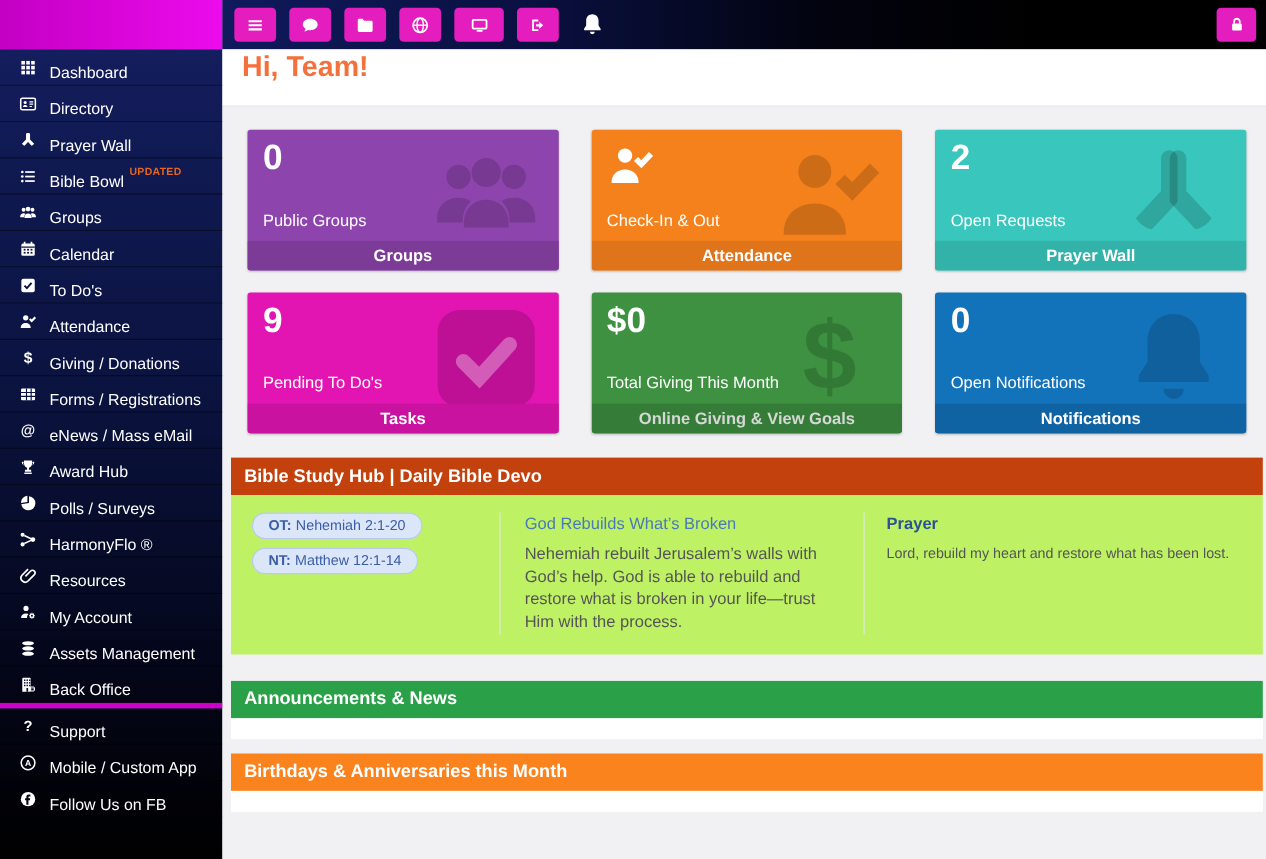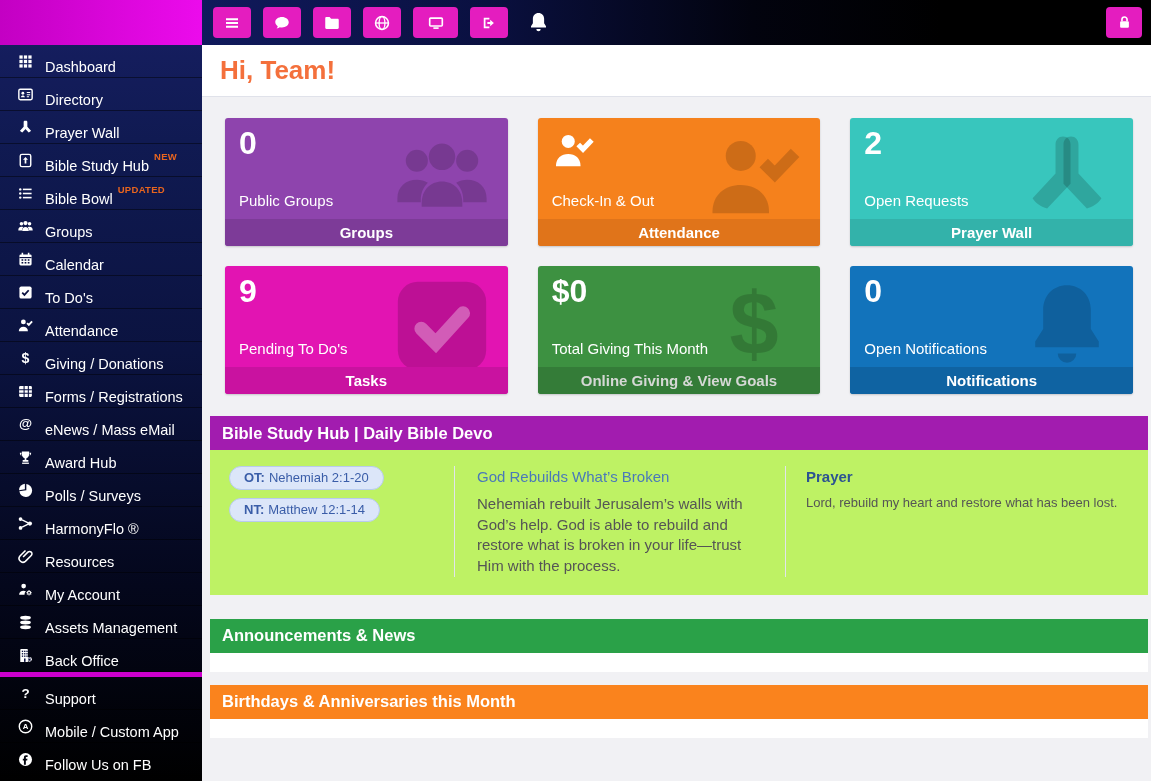--- a/index.html
+++ b/index.html
@@ -30,21 +30,21 @@
   .tb-btn.wide { width:45px; }
   .tb-bell { color:#fff; margin-left:6px; cursor:pointer; display:flex; }
   .tb-bell svg { width:25px; height:25px; }
   .tb-lock { margin-left:auto; margin-right:9px; width:36px; height:31px; border:none;
     border-radius:4px; display:flex; align-items:center; justify-content:center; cursor:pointer; color:#fff; }
   .tb-lock svg { width:17px; height:17px; }
 
   
   .main { position:absolute; left:202px; top:45px; width:949px; height:736px; background:#f1f1f4; }
   .greeting-bar { height:52px; background:#fff; border-bottom:1px solid #e0e2ea;
-    display:flex; align-items:center; padding-left:18px; }
+    display:flex; padding-left:18px; }
   .greeting-bar h1 { font-size:26px; font-weight:bold; }
 
   .cards-grid { margin:21px 18px 0 23px; display:grid;
     grid-template-columns:repeat(3,1fr); column-gap:30px; row-gap:20px; }
   .card { position:relative; height:128px; border-radius:3px; overflow:hidden; color:#fff;
     box-shadow:0 1px 2px rgba(0,0,0,.18); cursor:pointer; }
   .card .wm { position:absolute; right:10px; top:7px; width:112px; height:106px;
     color:rgba(0,0,0,0.16); }
   .card-value { position:relative; margin:8px 0 0 14px; font-size:32px; font-weight:bold; line-height:1.1; }
   .card-topicon { position:relative; margin:10px 0 0 12px; width:48px; height:46px; color:#fff; }
@@ -111,30 +111,20 @@
           <svg viewBox="0 0 24 24" fill="currentColor" xmlns="http://www.w3.org/2000/svg">
             <path d="M11.1 2.6c1 0 1.7.8 1.7 1.8v8.9l-5.3 5.6c-1.3-.3-2.5-1.1-3.3-2.3l5.2-5.6V4.4c0-1 .7-1.8 1.7-1.8z"></path>
             <path d="M12.9 2.6c-1 0-1.7.8-1.7 1.8v8.9l5.3 5.6c1.3-.3 2.5-1.1 3.3-2.3l-5.2-5.6V4.4c0-1-.7-1.8-1.7-1.8z"></path>
           </svg>
         </span>
         <span class="lbl">Prayer Wall</span>
       </div>
       <div class="side-item">
         <span class="ic">
           <svg viewBox="0 0 24 24" fill="currentColor" xmlns="http://www.w3.org/2000/svg">
-            <rect x="4.6" y="3.4" width="14.8" height="17.2" rx="2.4" fill="none" stroke="currentColor" stroke-width="2"></rect>
-            <path d="M12 7l3.5 4.1h-2.3v5.2h-2.4v-5.2H8.5z"></path>
-          </svg>
-        </span>
-        <span class="lbl">Bible Study Hub</span>
-        <span class="side-badge">NEW</span>
-      </div>
-      <div class="side-item">
-        <span class="ic">
-          <svg viewBox="0 0 24 24" fill="currentColor" xmlns="http://www.w3.org/2000/svg">
             <circle cx="4.6" cy="6.2" r="1.7"></circle>
             <rect x="8.3" y="5.1" width="12.3" height="2.2"></rect>
             <circle cx="4.6" cy="12" r="1.7"></circle>
             <rect x="8.3" y="10.9" width="12.3" height="2.2"></rect>
             <circle cx="4.6" cy="17.8" r="1.7"></circle>
             <rect x="8.3" y="16.7" width="12.3" height="2.2"></rect>
           </svg>
         </span>
         <span class="lbl">Bible Bowl</span>
         <span class="side-badge">UPDATED</span>
@@ -437,21 +427,21 @@
           <path d="M12 2.8c-3.2 0-5.4 2.4-5.4 5.6v4.3l-1.8 2.8v1.3h14.4v-1.3l-1.8-2.8V8.4c0-3.2-2.2-5.6-5.4-5.6z"></path>
           <path d="M9.9 18.2a2.1 2.1 0 004.2 0z"></path>
         </svg>
         <div class="card-value">0</div>
         <div class="card-label">Open Notifications</div>
         <div class="card-footer" style="background:#0f63a2;color:#ffffff">Notifications</div>
       </div>
     </div>
 
   <section class="section">
-    <div class="section-bar" id="devo-header" style="background: #a21caf;">
+    <div class="section-bar" id="devo-header" style="background: #c2410c;">
       <span>Bible Study Hub | Daily Bible Devo</span>
     </div>
     <div class="devo-panel">
       <div class="devo-col1">
         <div><span class="pill">
               <b>OT:</b>
               <span>Nehemiah 2:1-20</span>
             </span></div>
         <div><span class="pill">
               <b>NT:</b>

